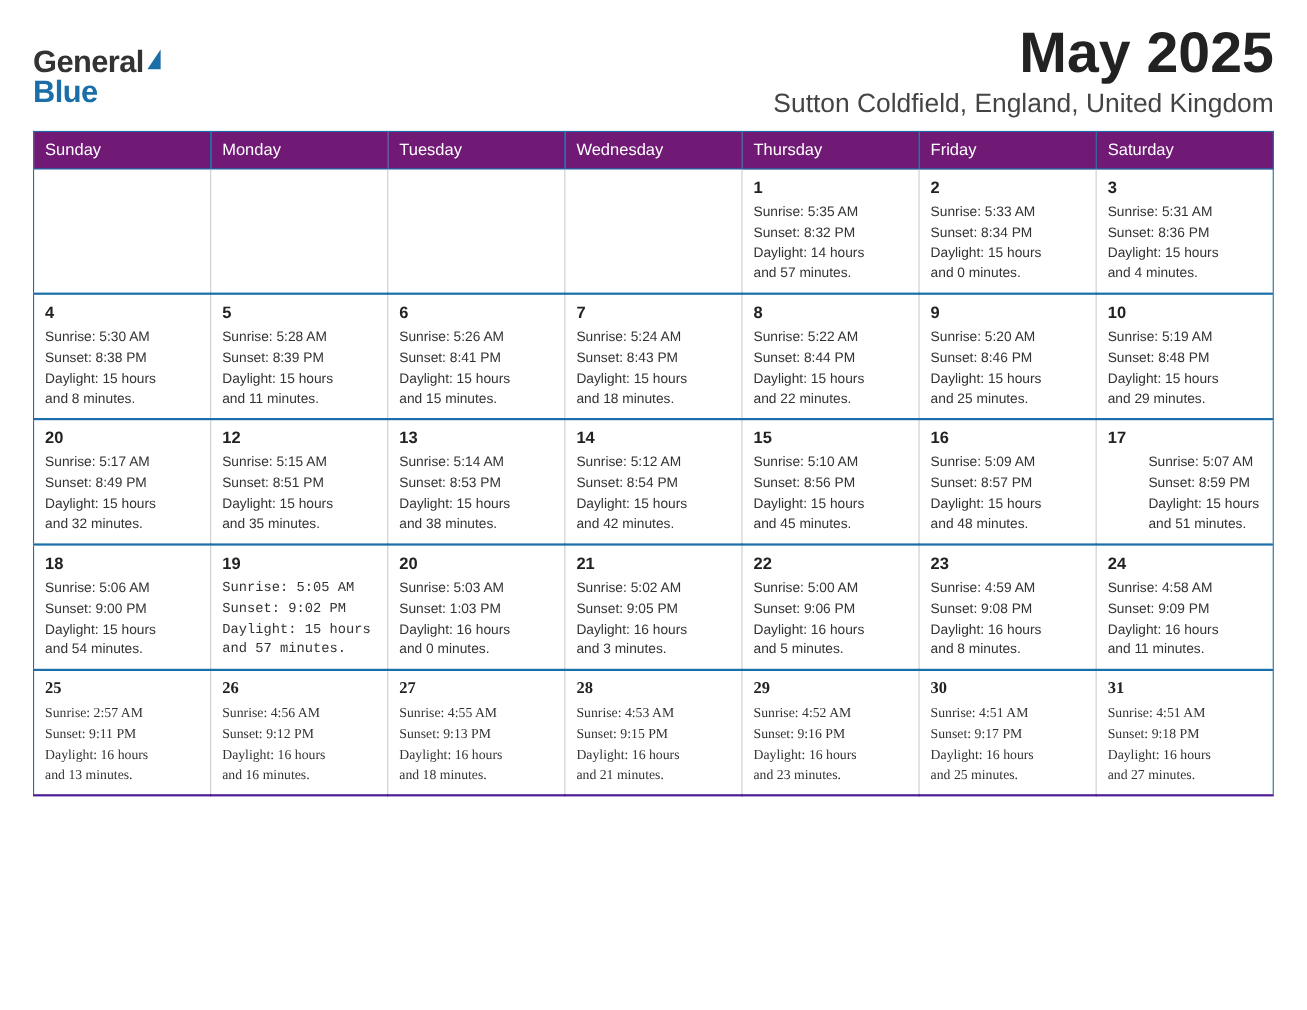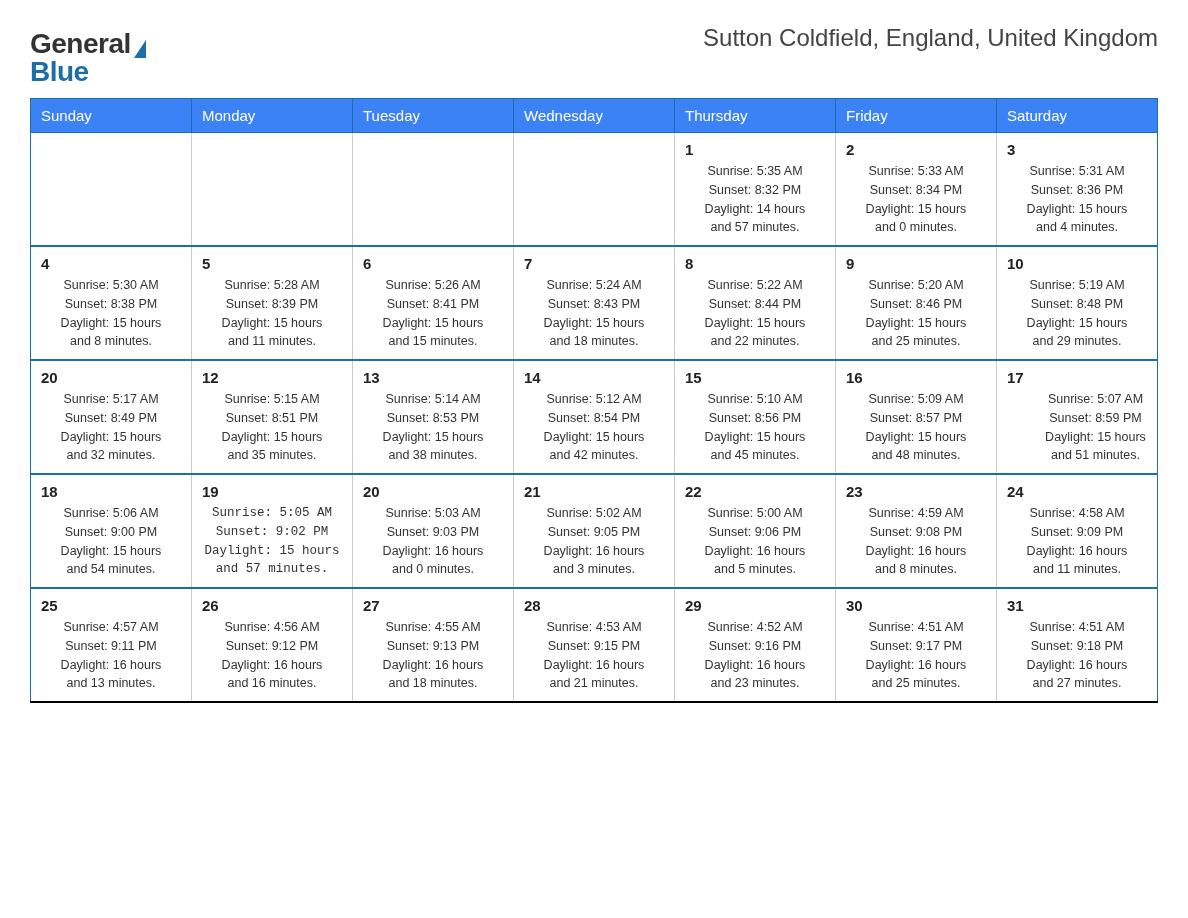--- a/index.html
+++ b/index.html
@@ -35,21 +35,21 @@
       font-size: 24px;
       color: #444;
       margin-top: 4px;
     }
     .calendar {
       width: 100%;
       border-collapse: collapse;
       margin-top: 10px;
     }
     .calendar thead tr {
-      background-color: #3b82f6;
+      background-color: #701a75;
     }
     .calendar thead th {
       color: #fff;
       font-size: 15px;
       font-weight: normal;
       padding: 8px 10px;
       text-align: left;
       border: 1px solid #1a6fa8;
     }
     .calendar tbody tr {
@@ -75,43 +75,44 @@
       font-size: 15px;
       font-weight: bold;
       color: #222;
       display: block;
       margin-bottom: 4px;
     }
     .day-info {
       font-size: 12.5px;
       color: #333;
       line-height: 1.5;
-      text-align: center;
     }
     .empty-cell {
       background: #fff;
     }
     .calendar tbody tr:last-child {
-      border-bottom: 2px solid #000000;
+      border-bottom: 2px solid #4c1d95;
+      font-family: Liberation Serif, serif;
     }
   </style>
 </head>
 <body>
 
 <div class="header-area">
   <div class="logo">
-    <div style="font-size:28px;font-weight:bold;color:#333;letter-spacing:-0.5px;display:flex;align-items:flex-end;">
+    <div style="font-size:28px;font-weight:bold;color:#333;letter-spacing:-0.5px;display:flex;align-items:center;margin-top:12px;">
       <span>General</span>
       <span style="display:inline-block;width:0;height:0;border-left:12px solid transparent;border-bottom:18px solid #1a6fa8;margin-left:3px;position:relative;top:-2px;"></span>
     </div>
     <div style="font-size:28px;font-weight:bold;color:#1a6fa8;letter-spacing:-0.5px;margin-top:-4px;">
       <span>Blue</span>
     </div>
   </div>
   <div class="title-area">
+    <div class="month-title">May 2025</div>
     <div class="location-title">Sutton Coldfield, England, United Kingdom</div>
   </div>
 </div>
 
 <table class="calendar">
   <thead>
     <tr>
     <th>Sunday</th>
         <th>Monday</th>
         <th>Tuesday</th>
@@ -262,21 +263,21 @@
         <td>
           <span class="day-number">19</span>
           <div class="day-info" style="white-space: pre-line; font-family: Liberation Mono, monospace;">Sunrise: 5:05 AM
 Sunset: 9:02 PM
 Daylight: 15 hours
 and 57 minutes.</div>
         </td>
         <td>
           <span class="day-number">20</span>
           <div class="day-info" style="white-space: pre-line;">Sunrise: 5:03 AM
-Sunset: 9:03 PM
+Sunset: 1:03 PM
 Daylight: 16 hours
 and 0 minutes.</div>
         </td>
         <td>
           <span class="day-number">21</span>
           <div class="day-info" style="white-space: pre-line;">Sunrise: 5:02 AM
 Sunset: 9:05 PM
 Daylight: 16 hours
 and 3 minutes.</div>
         </td>
@@ -298,21 +299,21 @@
           <span class="day-number">24</span>
           <div class="day-info" style="white-space: pre-line;">Sunrise: 4:58 AM
 Sunset: 9:09 PM
 Daylight: 16 hours
 and 11 minutes.</div>
         </td>
       </tr>
       <tr>
         <td>
           <span class="day-number">25</span>
-          <div class="day-info" style="white-space: pre-line;">Sunrise: 4:57 AM
+          <div class="day-info" style="white-space: pre-line;">Sunrise: 2:57 AM
 Sunset: 9:11 PM
 Daylight: 16 hours
 and 13 minutes.</div>
         </td>
         <td>
           <span class="day-number">26</span>
           <div class="day-info" style="white-space: pre-line;">Sunrise: 4:56 AM
 Sunset: 9:12 PM
 Daylight: 16 hours
 and 16 minutes.</div>

